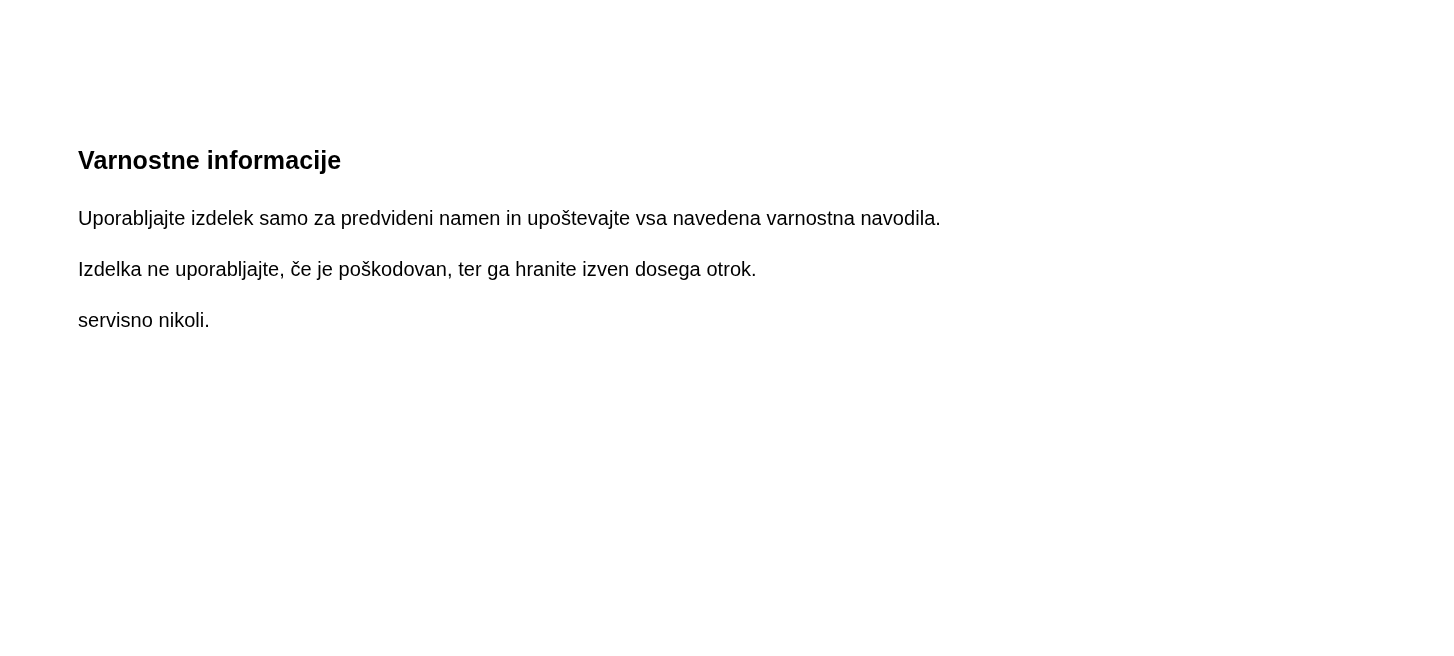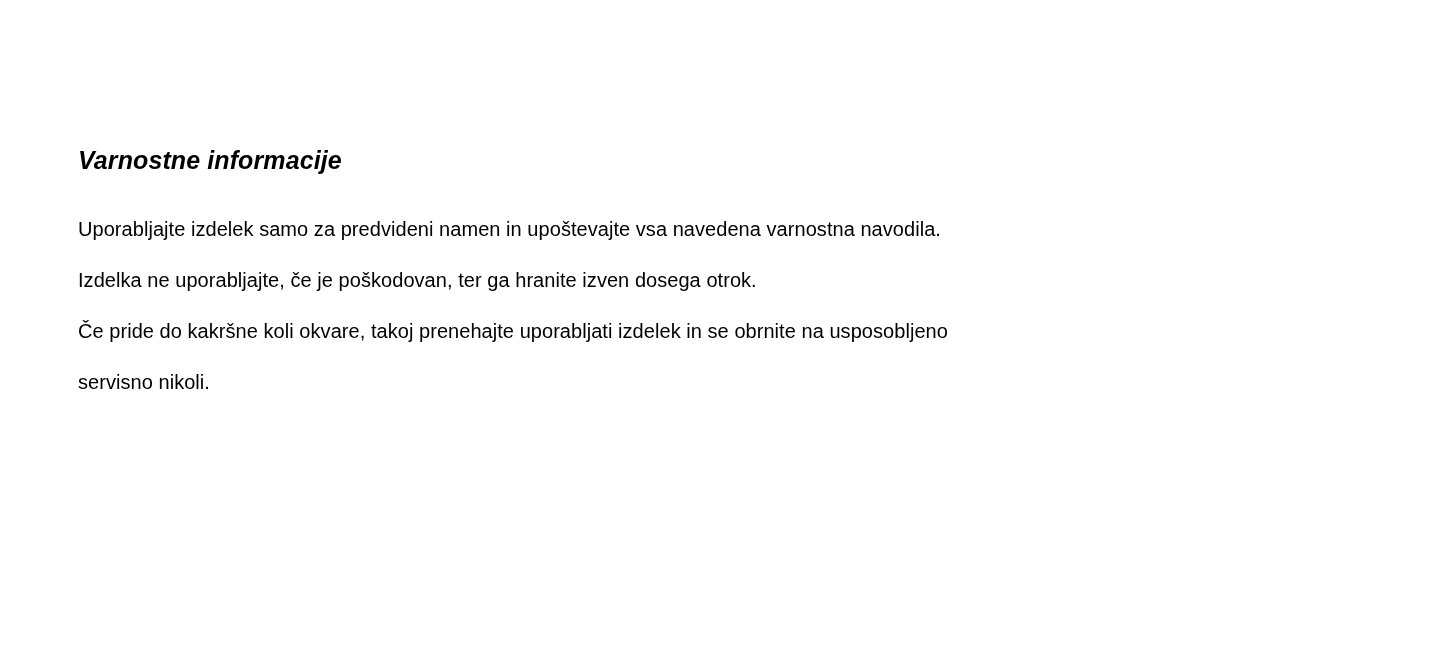--- a/index.html
+++ b/index.html
@@ -23,40 +23,38 @@
   .content {
     position: absolute;
     left: 78px;
     top: 140px;
     width: 1300px;
   }
   .doc-title {
     font-size: 25px;
     font-weight: bold;
     line-height: 40px;
-    margin: 0 0 24px 0;
+    margin: 0 0 13px 0;
     letter-spacing: 0.1px;
-    font-style: italic;
   }
   .doc-body {
     font-size: 20px;
     line-height: 51px;
     font-weight: normal;
     letter-spacing: 0.05px;
   }
   .doc-line {
     white-space: pre-wrap;
   }
 </style>
 </head>
 <body>
 
 <div class="page">
   <div class="content">
     <h1 class="doc-title">Varnostne informacije</h1>
     <div class="doc-body">
       <div class="doc-line">Uporabljajte izdelek samo za predvideni namen in upoštevajte vsa navedena varnostna navodila.</div>
       <div class="doc-line">Izdelka ne uporabljajte, če je poškodovan, ter ga hranite izven dosega otrok.</div>
-      <div class="doc-line">Če pride do kakršne koli okvare, takoj prenehajte uporabljati izdelek in se obrnite na usposobljeno</div>
       <div class="doc-line">servisno nikoli.</div>
     </div>
   </div>
 </div>
 
 </body></html>

